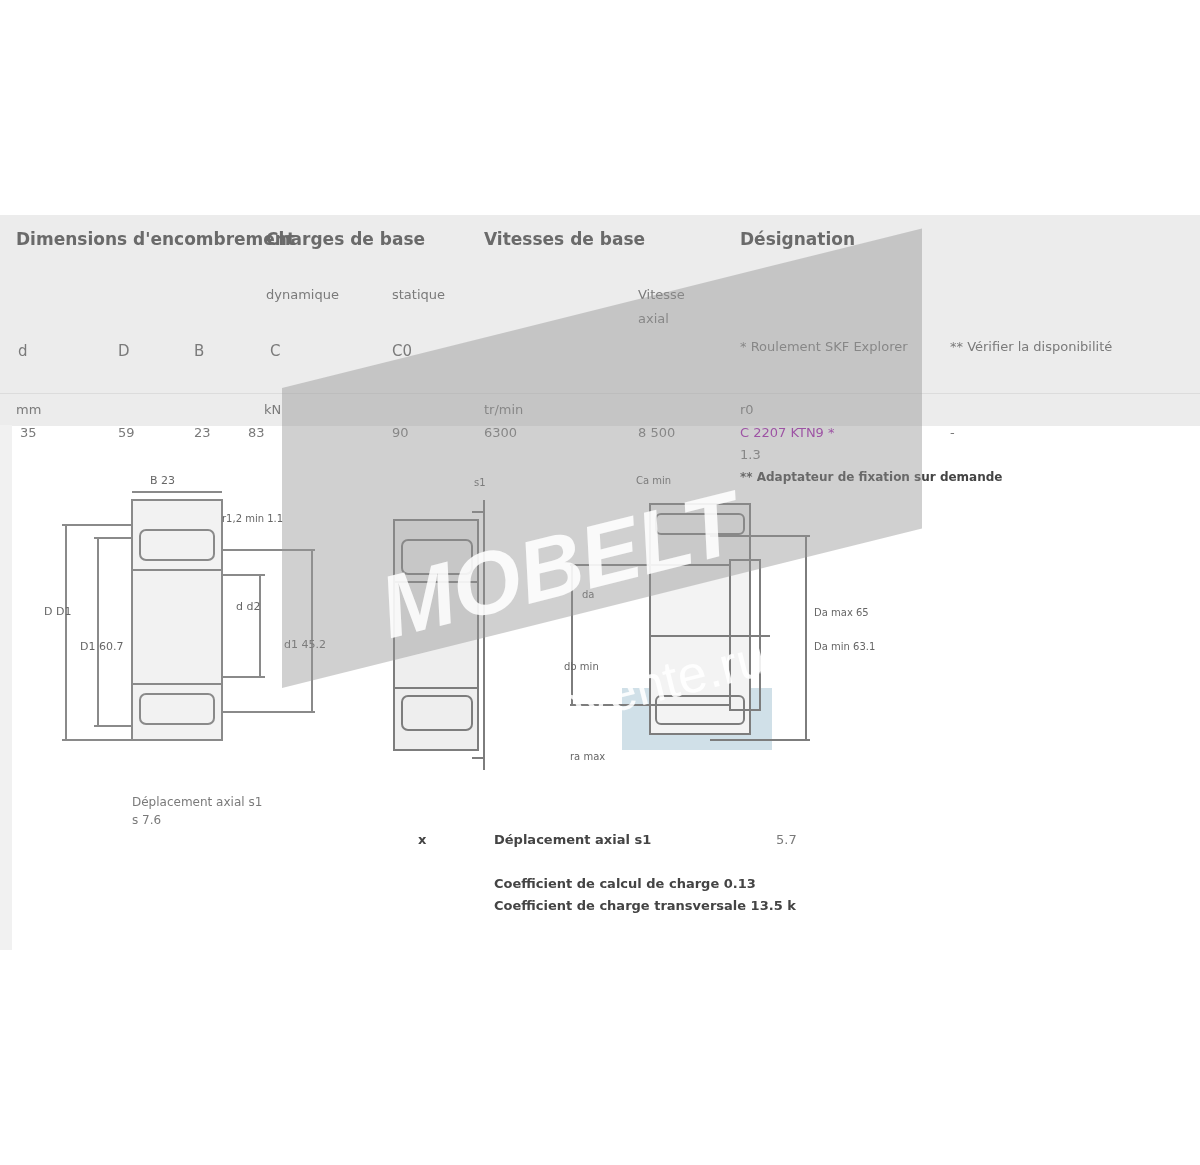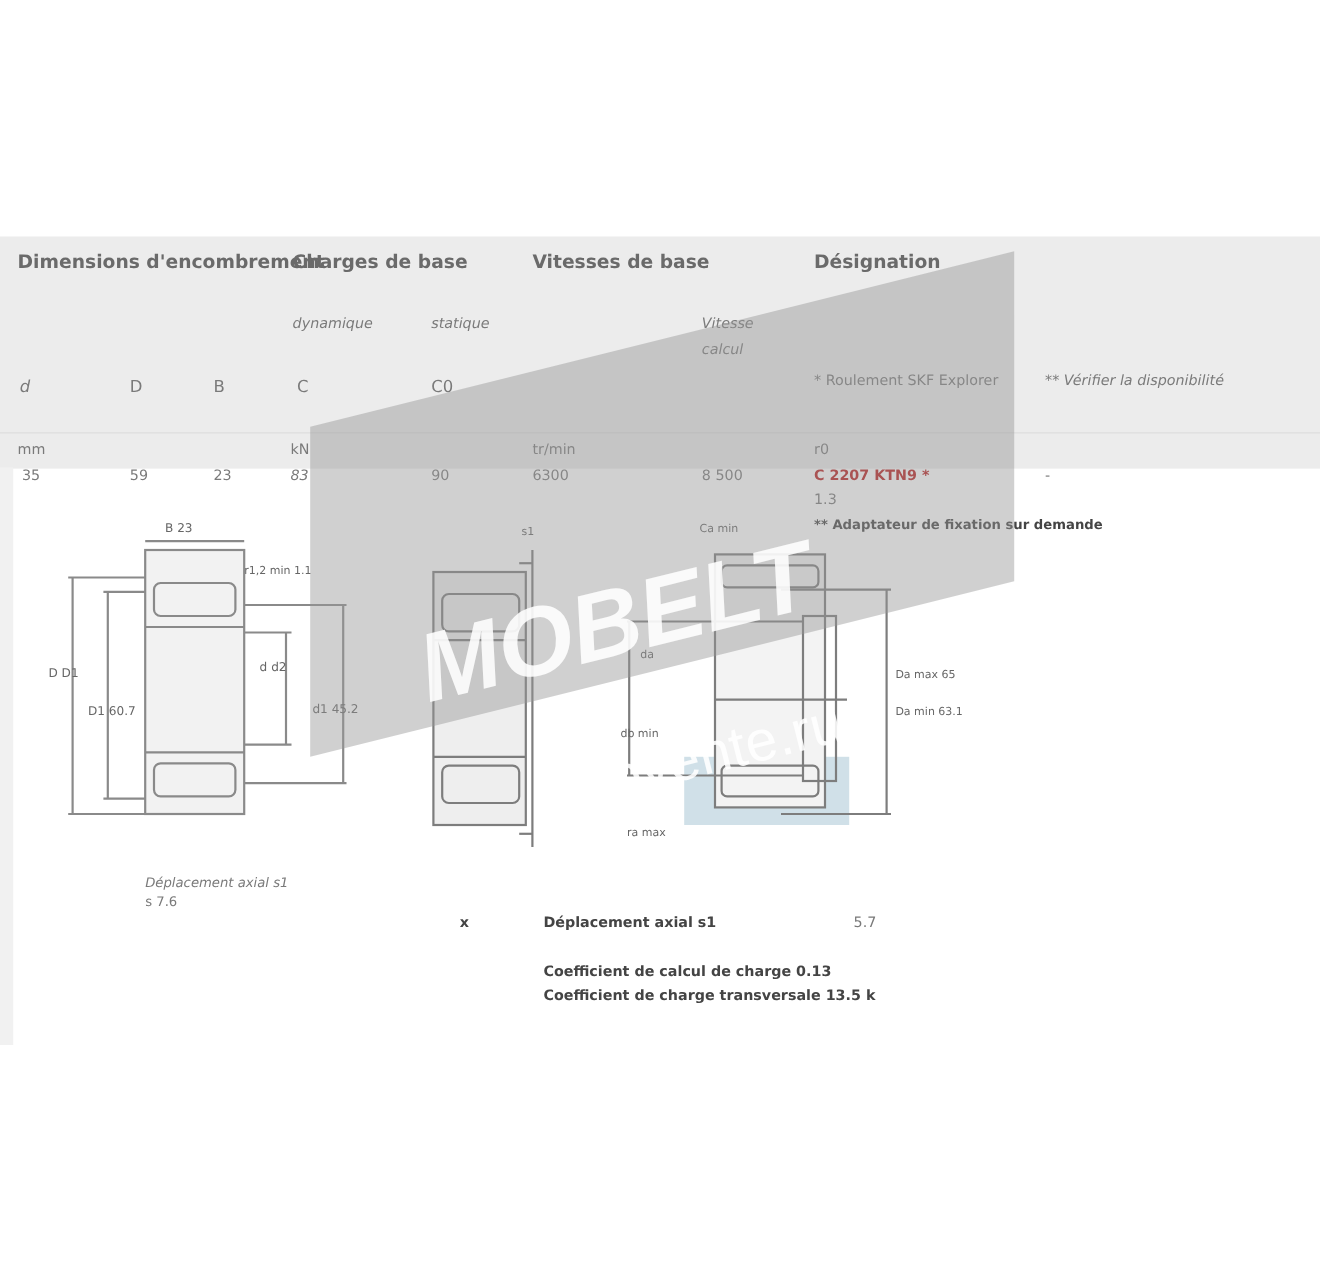--- a/index.html
+++ b/index.html
@@ -3,40 +3,40 @@
 <meta charset="utf-8">
 <style>
   html,body{margin:0;padding:0;background:#ffffff;}
   body{width:1200px;height:1165px;position:relative;overflow:hidden;font-family:"DejaVu Sans",sans-serif;color:#6e6e6e;}
   .sheet{position:absolute;left:0;top:215px;width:1200px;height:735px;background:#ffffff;}
   .thead{position:absolute;left:0;top:0;width:1200px;height:178px;background:#ececec;padding-left:36px;}
   .unitrow{position:absolute;left:0;top:178px;width:1200px;height:32px;background:#ececec;border-top:1px solid #dcdcdc;padding-left:20px;}
   .leftbar{position:absolute;left:0;top:210px;width:12px;height:525px;background:#f1f1f1;}
   .t{position:absolute;font-size:15px;color:#7a7a7a;white-space:nowrap;line-height:24px;}
   .h{font-size:17px;color:#6a6a6a;font-weight:bold;}
-  .i{font-style:italic;}
+  .i{}
   .b{font-weight:bold;color:#444;}
   .sm{font-size:13px;}
   .dwg{position:absolute;}
   .wm{position:absolute;left:282px;top:388px;width:640px;height:300px;background:rgba(150,150,150,0.45);transform:skewY(-14deg);transform-origin:left top;}
   .wm-text{position:absolute;font-family:"Liberation Sans",sans-serif;color:rgba(255,255,255,0.88);white-space:nowrap;}
 </style>
 </head>
 <body>
 
 <div class="sheet">
   <div class="thead">
     <span class="t h" style="left:16px;top:12px;">Dimensions d'encombrement</span>
     <span class="t h" style="left:266px;top:12px;">Charges de base</span>
     <span class="t h" style="left:484px;top:12px;">Vitesses de base</span>
     <span class="t h" style="left:740px;top:12px;">Désignation</span>
 
     <span class="t i sm" style="left:266px;top:68px;">dynamique</span>
     <span class="t i sm" style="left:392px;top:68px;">statique</span>
-    <span class="t i sm" style="left:638px;top:68px;width:80px;white-space:normal;">Vitesse calcul</span>
+    <span class="t i sm" style="left:638px;top:68px;width:80px;white-space:normal;">Vitesse axial</span>
     <span class="t sm" style="left:740px;top:120px;width:200px;white-space:normal;">* Roulement SKF Explorer</span>
     <span class="t sm i" style="left:950px;top:120px;width:230px;white-space:normal;">** Vérifier la disponibilité</span>
 
     <span class="t i" style="left:18px;top:124px;">d</span>
     <span class="t" style="left:118px;top:124px;">D</span>
     <span class="t" style="left:194px;top:124px;">B</span>
     <span class="t" style="left:270px;top:124px;">C</span>
     <span class="t" style="left:392px;top:124px;">C0</span>
   </div>
 
@@ -46,25 +46,25 @@
     <span class="t sm" style="left:484px;top:4px;">tr/min</span>
     <span class="t sm" style="left:740px;top:4px;">r0</span>
   </div>
 
   <div class="leftbar"></div>
 
   <div>
     <span class="t sm" style="left:20px;top:206px;">35</span>
     <span class="t sm" style="left:118px;top:206px;">59</span>
     <span class="t sm" style="left:194px;top:206px;text-align:center;">23</span>
-    <span class="t sm" style="left:264px;top:206px;font-style:italic;">83</span>
+    <span class="t sm" style="left:248px;top:206px;">83</span>
     <span class="t sm" style="left:392px;top:206px;text-align:center;">90</span>
     <span class="t sm" style="left:484px;top:206px;">6300</span>
     <span class="t sm" style="left:638px;top:206px;">8 500</span>
-    <span class="t sm" style="left:740px;top:206px;color:#b91c1c;font-weight:bold;">C 2207 KTN9 *</span>
+    <span class="t sm" style="left:740px;top:206px;color:#a21caf;">C 2207 KTN9 *</span>
     <span class="t sm" style="left:950px;top:206px;">-</span>
     <span class="t sm" style="left:740px;top:228px;">1.3</span>
     <span class="t sm b" style="left:740px;top:250px;font-size:12px;">** Adaptateur de fixation sur demande</span>
   </div>
 </div>
 
 <svg class="dwg" style="left:40px;top:470px;" width="320" height="290">
   <g stroke="#8a8a8a" fill="none" stroke-width="2">
     <rect x="92" y="30" width="90" height="240" fill="#f2f2f2"></rect>
     <rect x="100" y="60" width="74" height="30" rx="6"></rect>

